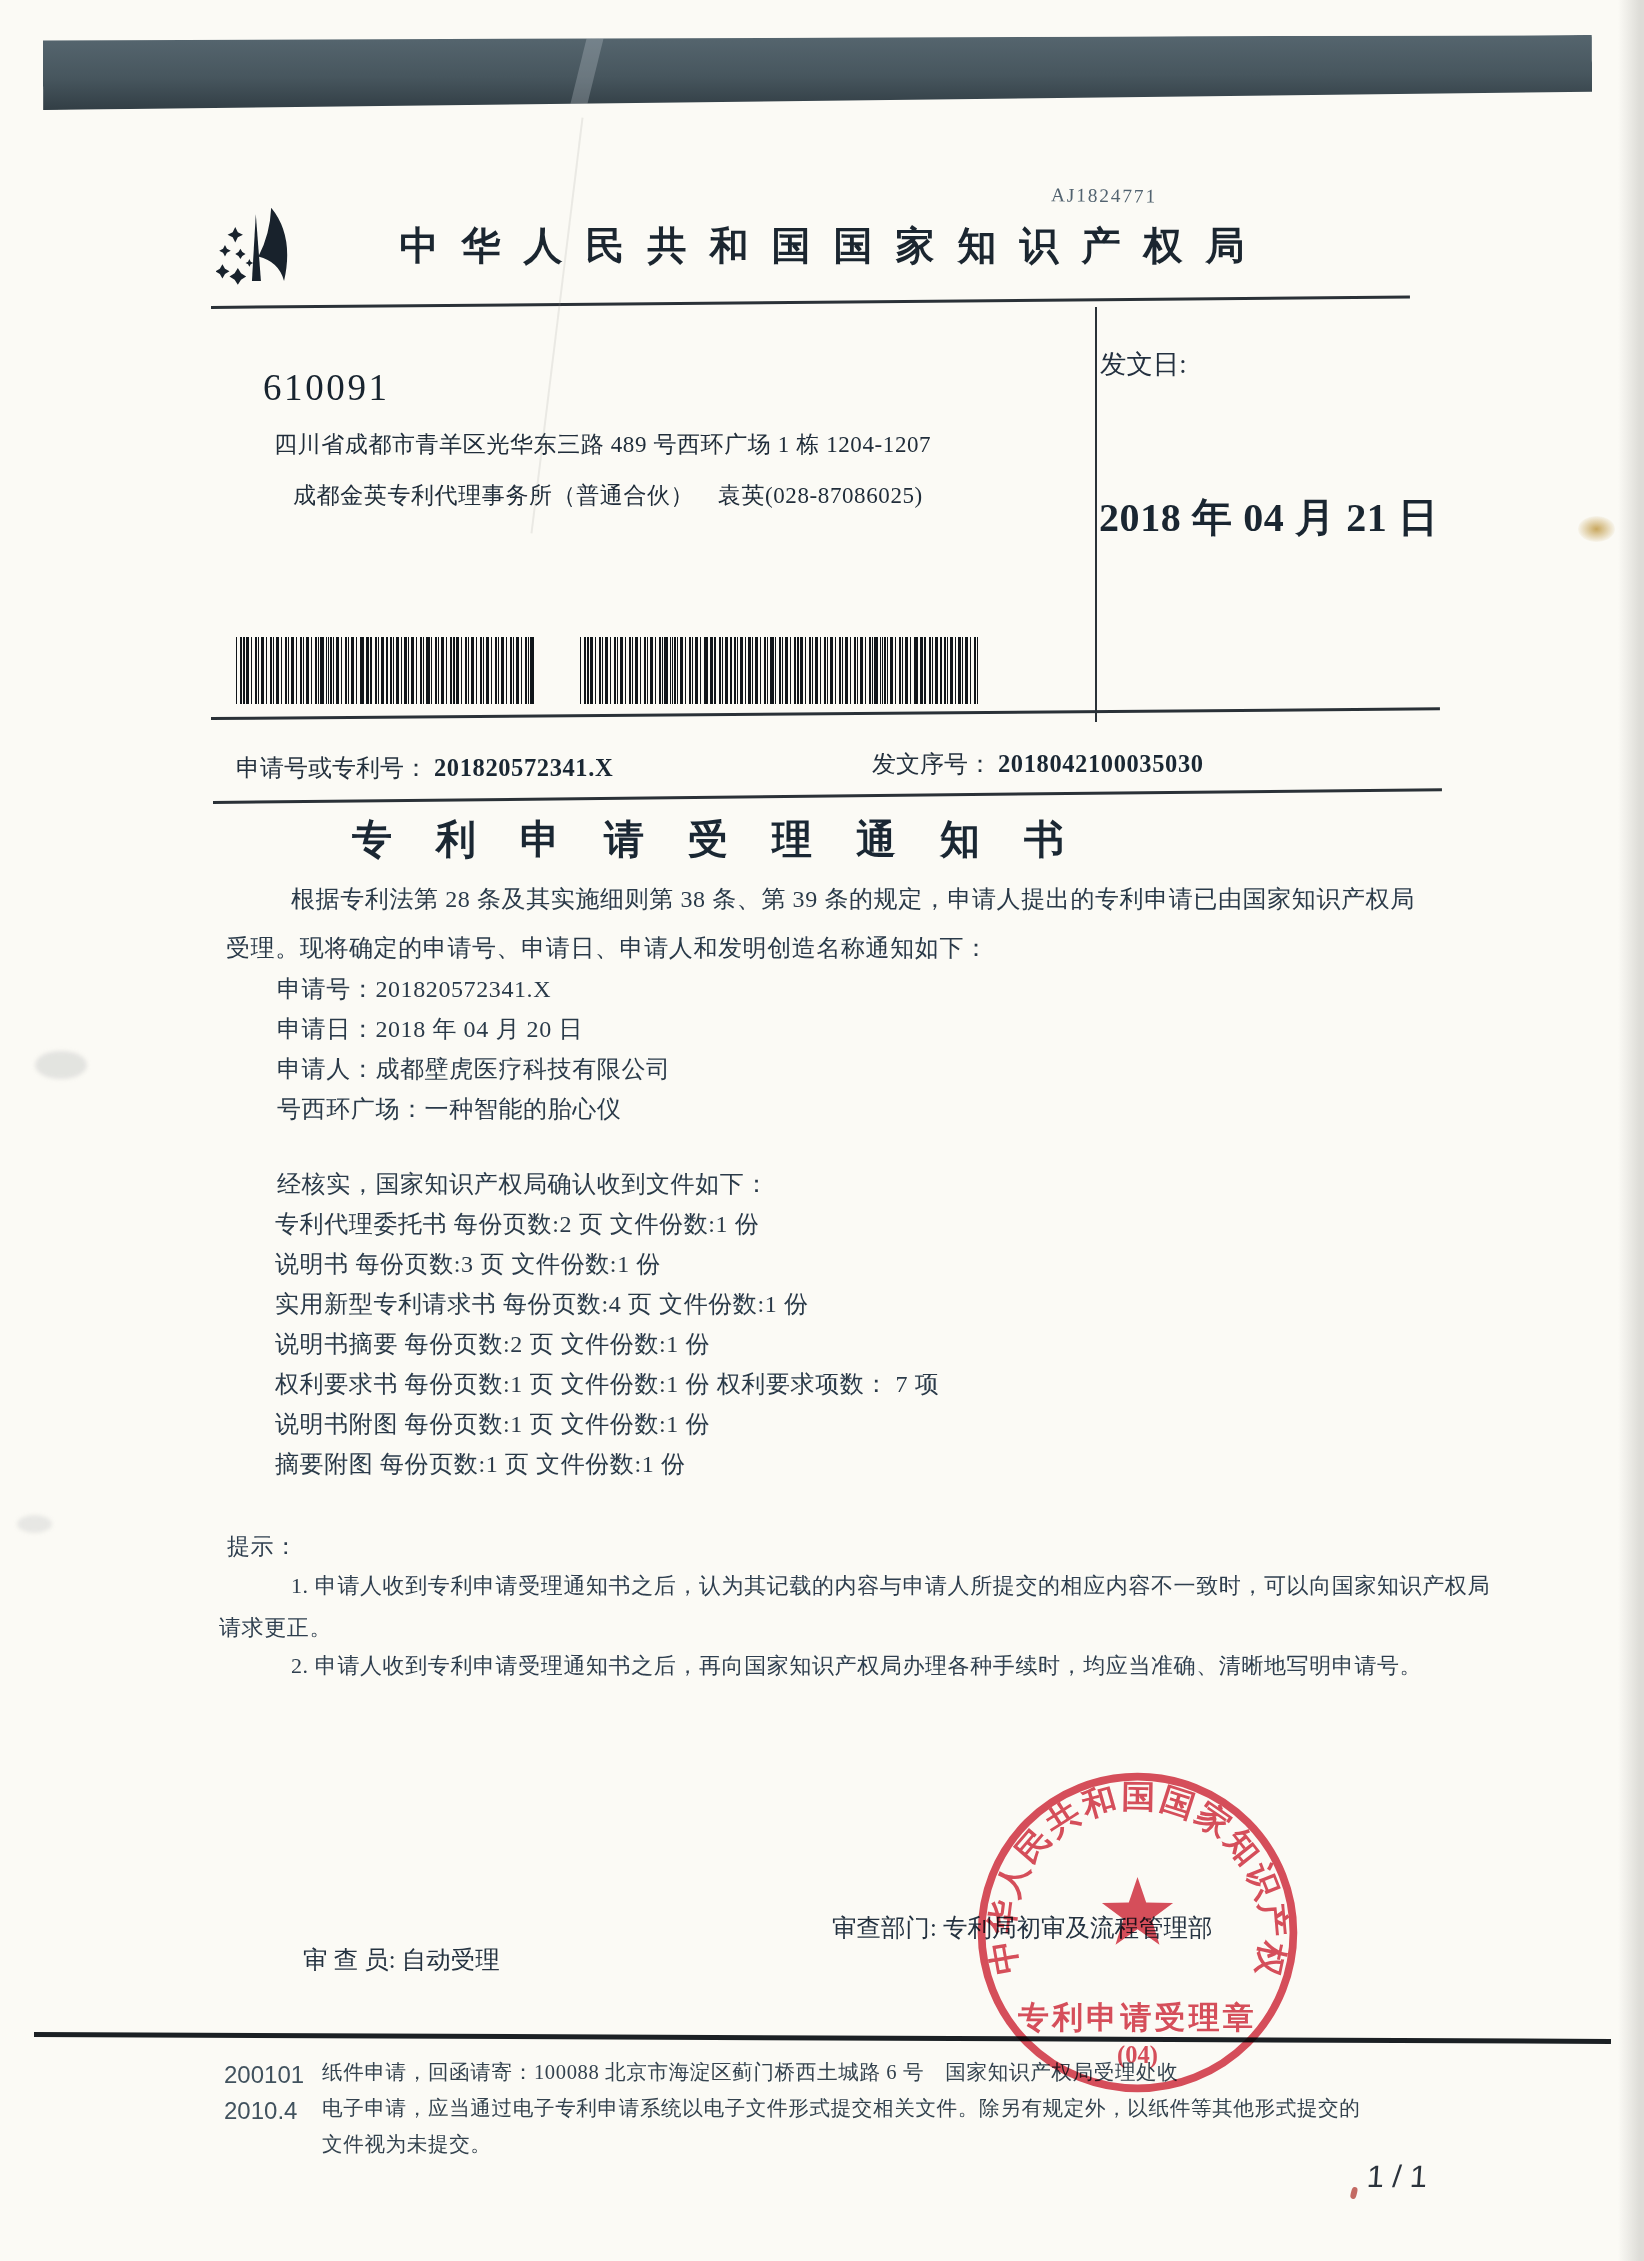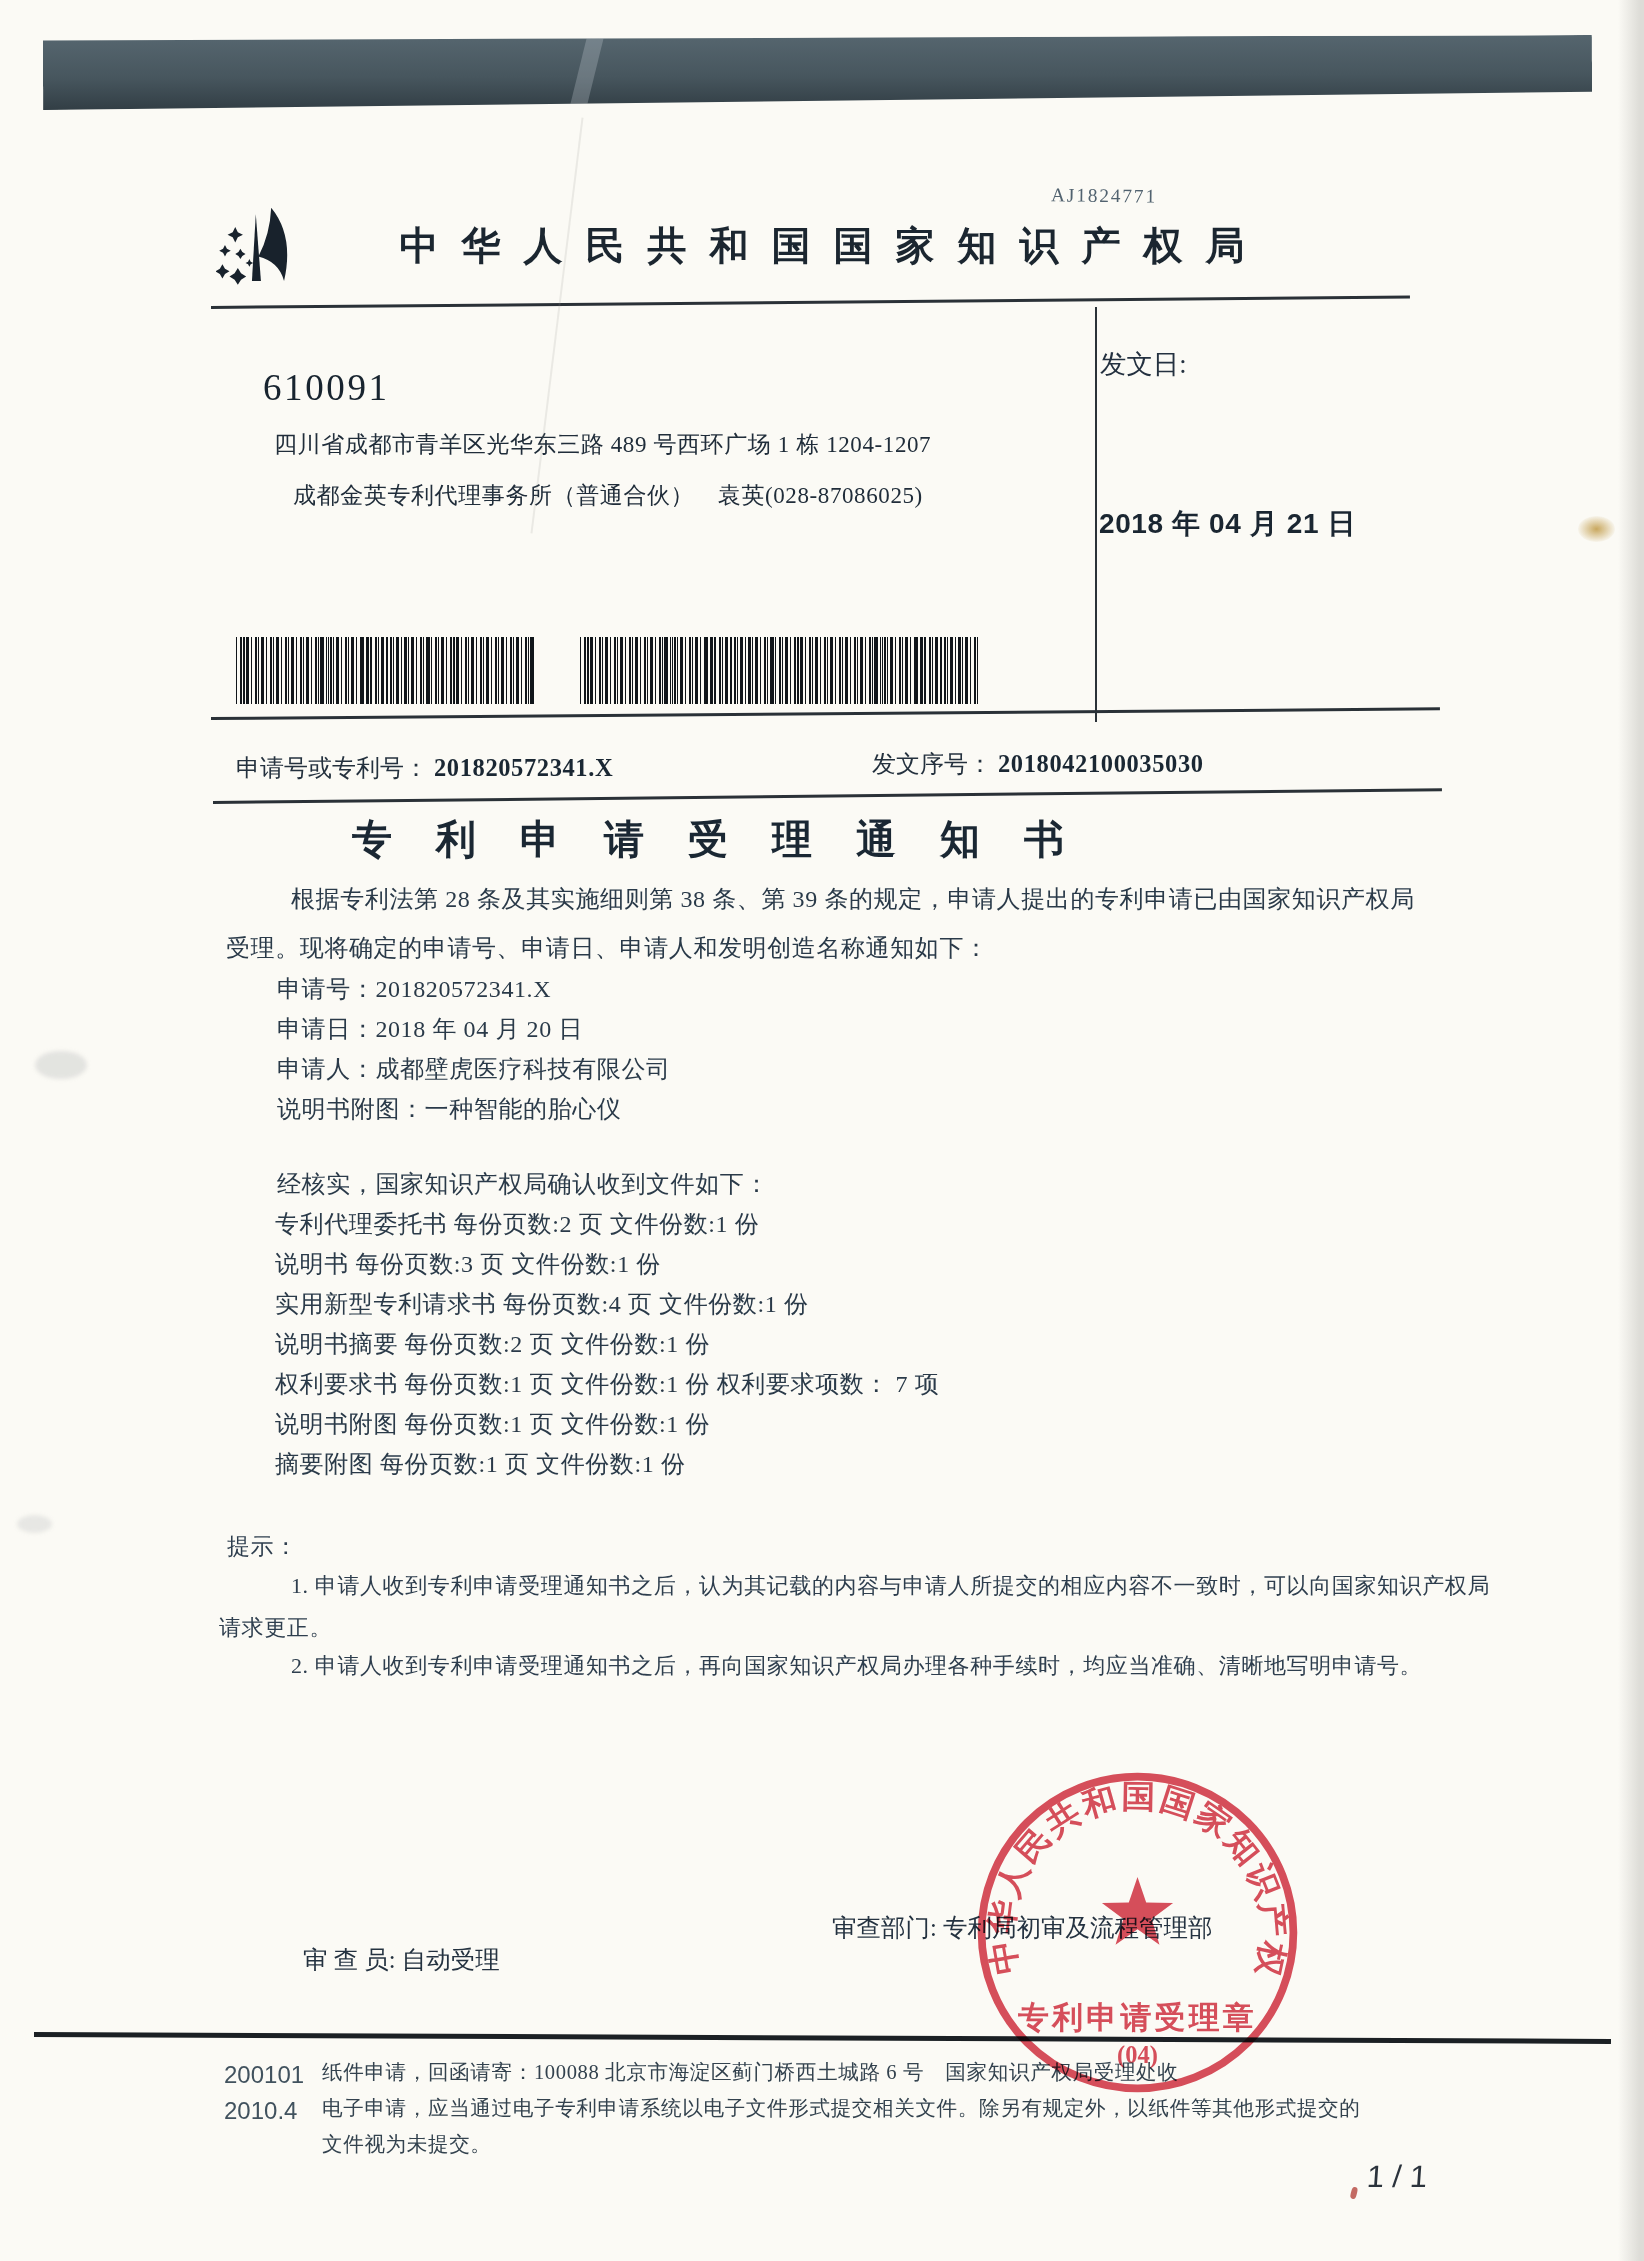--- a/index.html
+++ b/index.html
@@ -26,22 +26,22 @@
     letter-spacing:23px;text-indent:23px;color:#1b2630;}
   .rule{background:#2a3137;height:2.6px;transform-origin:left center;}
   .rule1{left:211px;top:306px;width:1199px;transform:rotate(-0.5deg);}
   .rule2{left:211px;top:717px;width:1229px;transform:rotate(-0.45deg);}
   .rule3{left:213px;top:801px;width:1229px;transform:rotate(-0.6deg);}
   .vline{left:1095px;top:307px;width:1.9px;height:415px;background:#2b3238;}
   .postal{left:263px;top:369px;font-size:37px;font-weight:400;letter-spacing:2.6px;color:#18242f;}
   .addr1{left:274px;top:433px;font-size:23px;letter-spacing:0.6px;color:#202d3a;}
   .addr2{left:293px;top:484px;font-size:23px;letter-spacing:0.6px;color:#202d3a;}
   .dispatch-label{left:1100px;top:351px;font-size:26.4px;color:#243140;}
-  .dispatch-date{left:1099px;top:510px;font-size:28px;font-weight:700;letter-spacing:0.6px;
-    font-family:Liberation Sans, sans-serif;color:#1a2631;}
+  .dispatch-date{left:1099px;top:498px;font-size:40px;font-weight:700;letter-spacing:0.6px;
+    font-family:Liberation Serif, serif;color:#1a2631;}
   .barcode{top:637px;height:67px;
     background-image:
       repeating-linear-gradient(90deg,#10151a 0 1.3px,rgba(0,0,0,0) 1.3px 3.9px,#10151a 3.9px 5.8px,rgba(0,0,0,0) 5.8px 7px,#10151a 7px 7.7px,rgba(0,0,0,0) 7.7px 10.3px,#10151a 10.3px 13px,rgba(0,0,0,0) 13px 15px),
       repeating-linear-gradient(90deg,#10151a 0 0.6px,rgba(0,0,0,0) 0.6px 8.4px);}
   .bc1{left:236px;width:299px;}
   .bc2{left:580px;width:400px;}
   .numrow{font-size:24px;color:#24313e;}
   .numrow b{font-size:24.5px;letter-spacing:0.6px;color:#1a2733;}
   .doc-title{left:0;top:820px;width:1416px;text-align:center;font-size:40px;font-weight:700;
     letter-spacing:17px;text-indent:17px;color:#1a2733;}
@@ -127,21 +127,21 @@
   <div class="abs body-line" style="left:277px;top:977px;">
     <span>申请号：</span><span>201820572341.X</span>
   </div>
   <div class="abs body-line" style="left:277px;top:1017px;">
     <span>申请日：</span><span>2018 年 04 月 20 日</span>
   </div>
   <div class="abs body-line" style="left:277px;top:1057px;">
     <span>申请人：</span><span>成都壁虎医疗科技有限公司</span>
   </div>
   <div class="abs body-line" style="left:277px;top:1097px;">
-    <span>说明书附图：</span><span>一种智能的胎心仪</span>
+    <span>号西环广场：</span><span>一种智能的胎心仪</span>
   </div>
 
   <div class="abs body-line" style="left:277px;top:1172px;">经核实，国家知识产权局确认收到文件如下：</div>
   <div class="abs body-line" style="left:275px;top:1212px;">专利代理委托书  每份页数:2 页  文件份数:1 份</div>
   <div class="abs body-line" style="left:275px;top:1252px;">说明书  每份页数:3 页  文件份数:1 份</div>
   <div class="abs body-line" style="left:275px;top:1292px;">实用新型专利请求书  每份页数:4 页  文件份数:1 份</div>
   <div class="abs body-line" style="left:275px;top:1332px;">说明书摘要  每份页数:2 页  文件份数:1 份</div>
   <div class="abs body-line" style="left:275px;top:1372px;">权利要求书  每份页数:1 页  文件份数:1 份  权利要求项数：  7 项</div>
   <div class="abs body-line" style="left:275px;top:1412px;">说明书附图  每份页数:1 页  文件份数:1 份</div>
   <div class="abs body-line" style="left:275px;top:1452px;">摘要附图  每份页数:1 页  文件份数:1 份</div>

